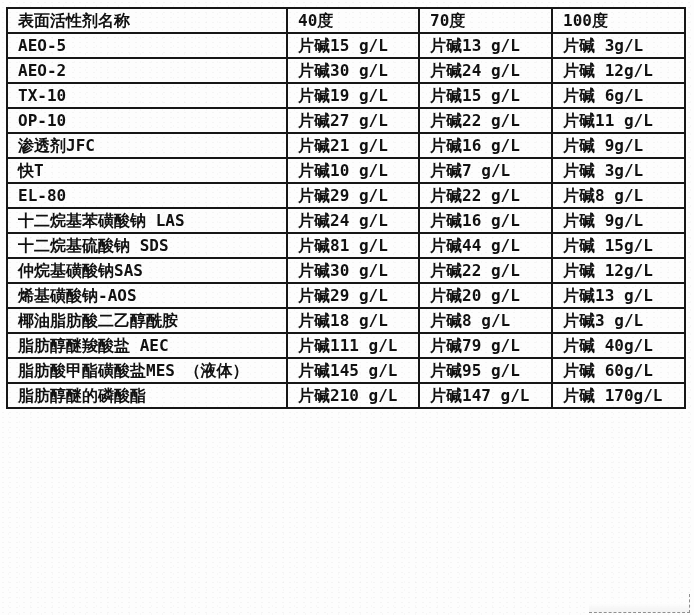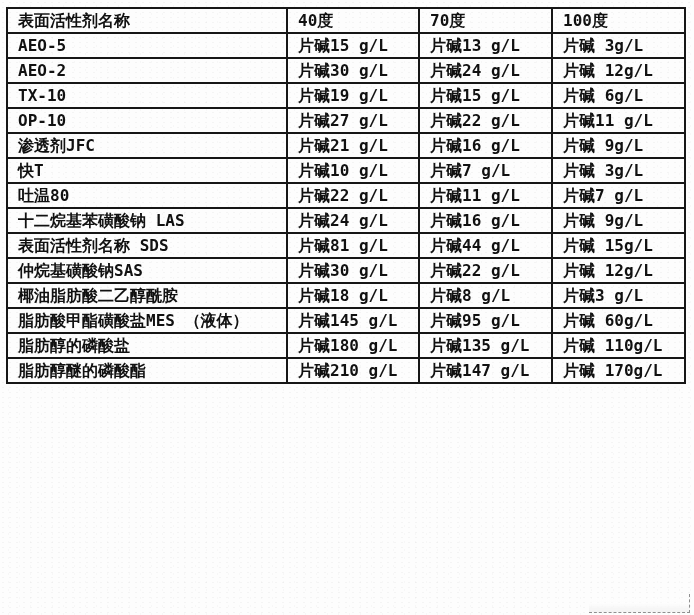--- a/index.html
+++ b/index.html
@@ -118,60 +118,66 @@
           <td>片碱16 g/L</td>
           <td>片碱 9g/L</td>
         </tr>
         <tr>
           <td>快T</td>
           <td>片碱10 g/L</td>
           <td>片碱7 g/L</td>
           <td>片碱 3g/L</td>
         </tr>
         <tr>
-          <td>吐温80</td>
+          <td>EL-80</td>
+          <td>片碱29 g/L</td>
           <td>片碱22 g/L</td>
-          <td>片碱11 g/L</td>
-          <td>片碱7 g/L</td>
+          <td>片碱8 g/L</td>
         </tr>
         <tr>
           <td>十二烷基苯磺酸钠 LAS</td>
           <td>片碱24 g/L</td>
           <td>片碱16 g/L</td>
           <td>片碱 9g/L</td>
         </tr>
         <tr>
-          <td>表面活性剂名称 SDS</td>
+          <td>十二烷基硫酸钠 SDS</td>
           <td>片碱81 g/L</td>
           <td>片碱44 g/L</td>
           <td>片碱 15g/L</td>
         </tr>
         <tr>
           <td>仲烷基磺酸钠SAS</td>
           <td>片碱30 g/L</td>
           <td>片碱22 g/L</td>
           <td>片碱 12g/L</td>
         </tr>
         <tr>
+          <td>烯基磺酸钠-AOS</td>
+          <td>片碱29 g/L</td>
+          <td>片碱20 g/L</td>
+          <td>片碱13 g/L</td>
+        </tr>
+        <tr>
           <td>椰油脂肪酸二乙醇酰胺</td>
           <td>片碱18 g/L</td>
           <td>片碱8 g/L</td>
           <td>片碱3 g/L</td>
         </tr>
         <tr>
+          <td>脂肪醇醚羧酸盐 AEC</td>
+          <td>片碱111 g/L</td>
+          <td>片碱79 g/L</td>
+          <td>片碱 40g/L</td>
+        </tr>
+        <tr>
           <td>脂肪酸甲酯磺酸盐MES （液体）</td>
           <td>片碱145 g/L</td>
           <td>片碱95 g/L</td>
           <td>片碱 60g/L</td>
-        </tr>
-        <tr>
-          <td>脂肪醇的磷酸盐</td>
-          <td>片碱180 g/L</td>
-          <td>片碱135 g/L</td>
-          <td>片碱 110g/L</td>
         </tr>
         <tr>
           <td>脂肪醇醚的磷酸酯</td>
           <td>片碱210 g/L</td>
           <td>片碱147 g/L</td>
           <td>片碱 170g/L</td>
         </tr>
       </tbody>
   </table>
   <div class="corner-artifact"></div>

